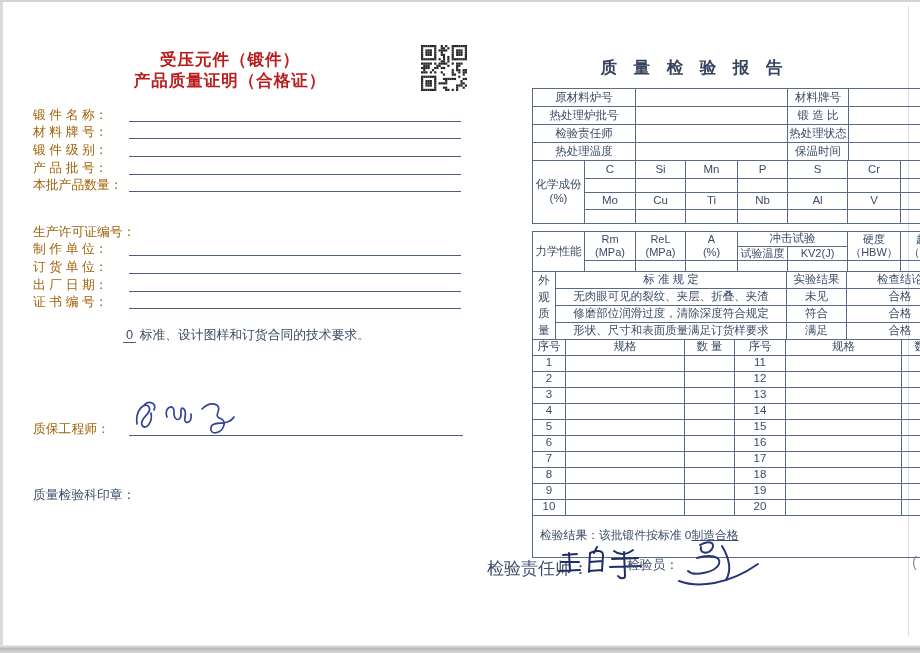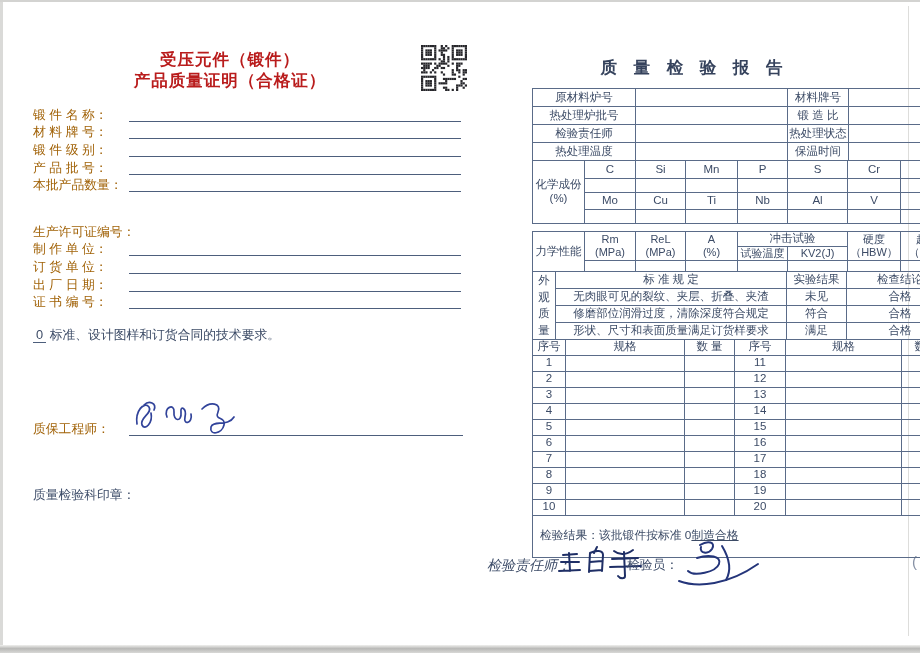--- a/index.html
+++ b/index.html
@@ -23,21 +23,21 @@
     font-size:16.5px;line-height:21px;font-weight:bold;color:#b91c1c;letter-spacing:1px;}
   .qr{left:421px;top:45px;width:46px;height:46px;}
   .fields{width:428px;}
   .fields-top{left:33px;top:106px;}
   .fields-bottom{left:33px;top:223px;}
   .field-row{display:flex;align-items:flex-end;height:17.7px;}
   .field-label{font-size:12.8px;color:#a16207;white-space:pre;flex:0 0 auto;min-width:90px;}
   .field-line{flex:1 1 auto;border-bottom:1px solid #4d5e7c;margin-bottom:2px;margin-left:6px;}
   .no-line .field-line{border-bottom:none;}
   .statement{left:33px;top:326px;width:427px;font-size:12.8px;line-height:17px;color:#3c4b66;}
-  .statement .line2{text-align:left;}
+  .statement .line2{text-align:center;}
   .ufill{border-bottom:1px solid #4d5e7c;padding:0 3px;}
   .qa-row{left:33px;top:419px;width:430px;display:flex;align-items:flex-end;height:19px;}
   .sig1{left:130px;top:396px;}
   .stamp{left:33px;top:487px;font-size:12.8px;}
 
   
   .report-title{left:484px;top:57px;width:421px;text-align:center;
     font-size:16.5px;font-weight:bold;letter-spacing:6px;color:#35425c;}
   .tables{left:484px;top:88px;width:421px;padding-left:48px;}
   table{border-collapse:collapse;table-layout:fixed;width:421px;
@@ -47,21 +47,21 @@
   .t-chem{margin-top:-1px;}
   .t-mech{margin-top:7px;}
   .t-app,.t-seq{margin-top:-1px;}
   .h18{height:18px}.h17{height:17px}.h16{height:16px}.h14{height:14px}
   .h13{height:13px}.h11{height:11px}.h19{height:19px}
   .small{font-size:11px;}
   .result-cell{padding:0;}
   .result-flex{display:flex;justify-content:flex-start;align-items:center;height:100%;}
   .result-left{padding-left:7px;font-size:11.8px;}
   .result-right{padding-right:26px;font-size:11.8px;text-decoration:underline;}
-  .sign-label1{left:487px;top:557px;font-size:14px;font-style:italic;}
+  .sign-label1{left:487px;top:557px;font-size:17px;}
   .sig2{left:556px;top:543px;}
   .sign-label2{left:627px;top:557px;font-size:12.8px;}
   .sig3{left:670px;top:536px;}
   svg.sig{overflow:visible;}
 </style>
 </head>
 <body>
 
 <div class="abs edge-top"></div>
 <div class="abs edge-left"></div>

